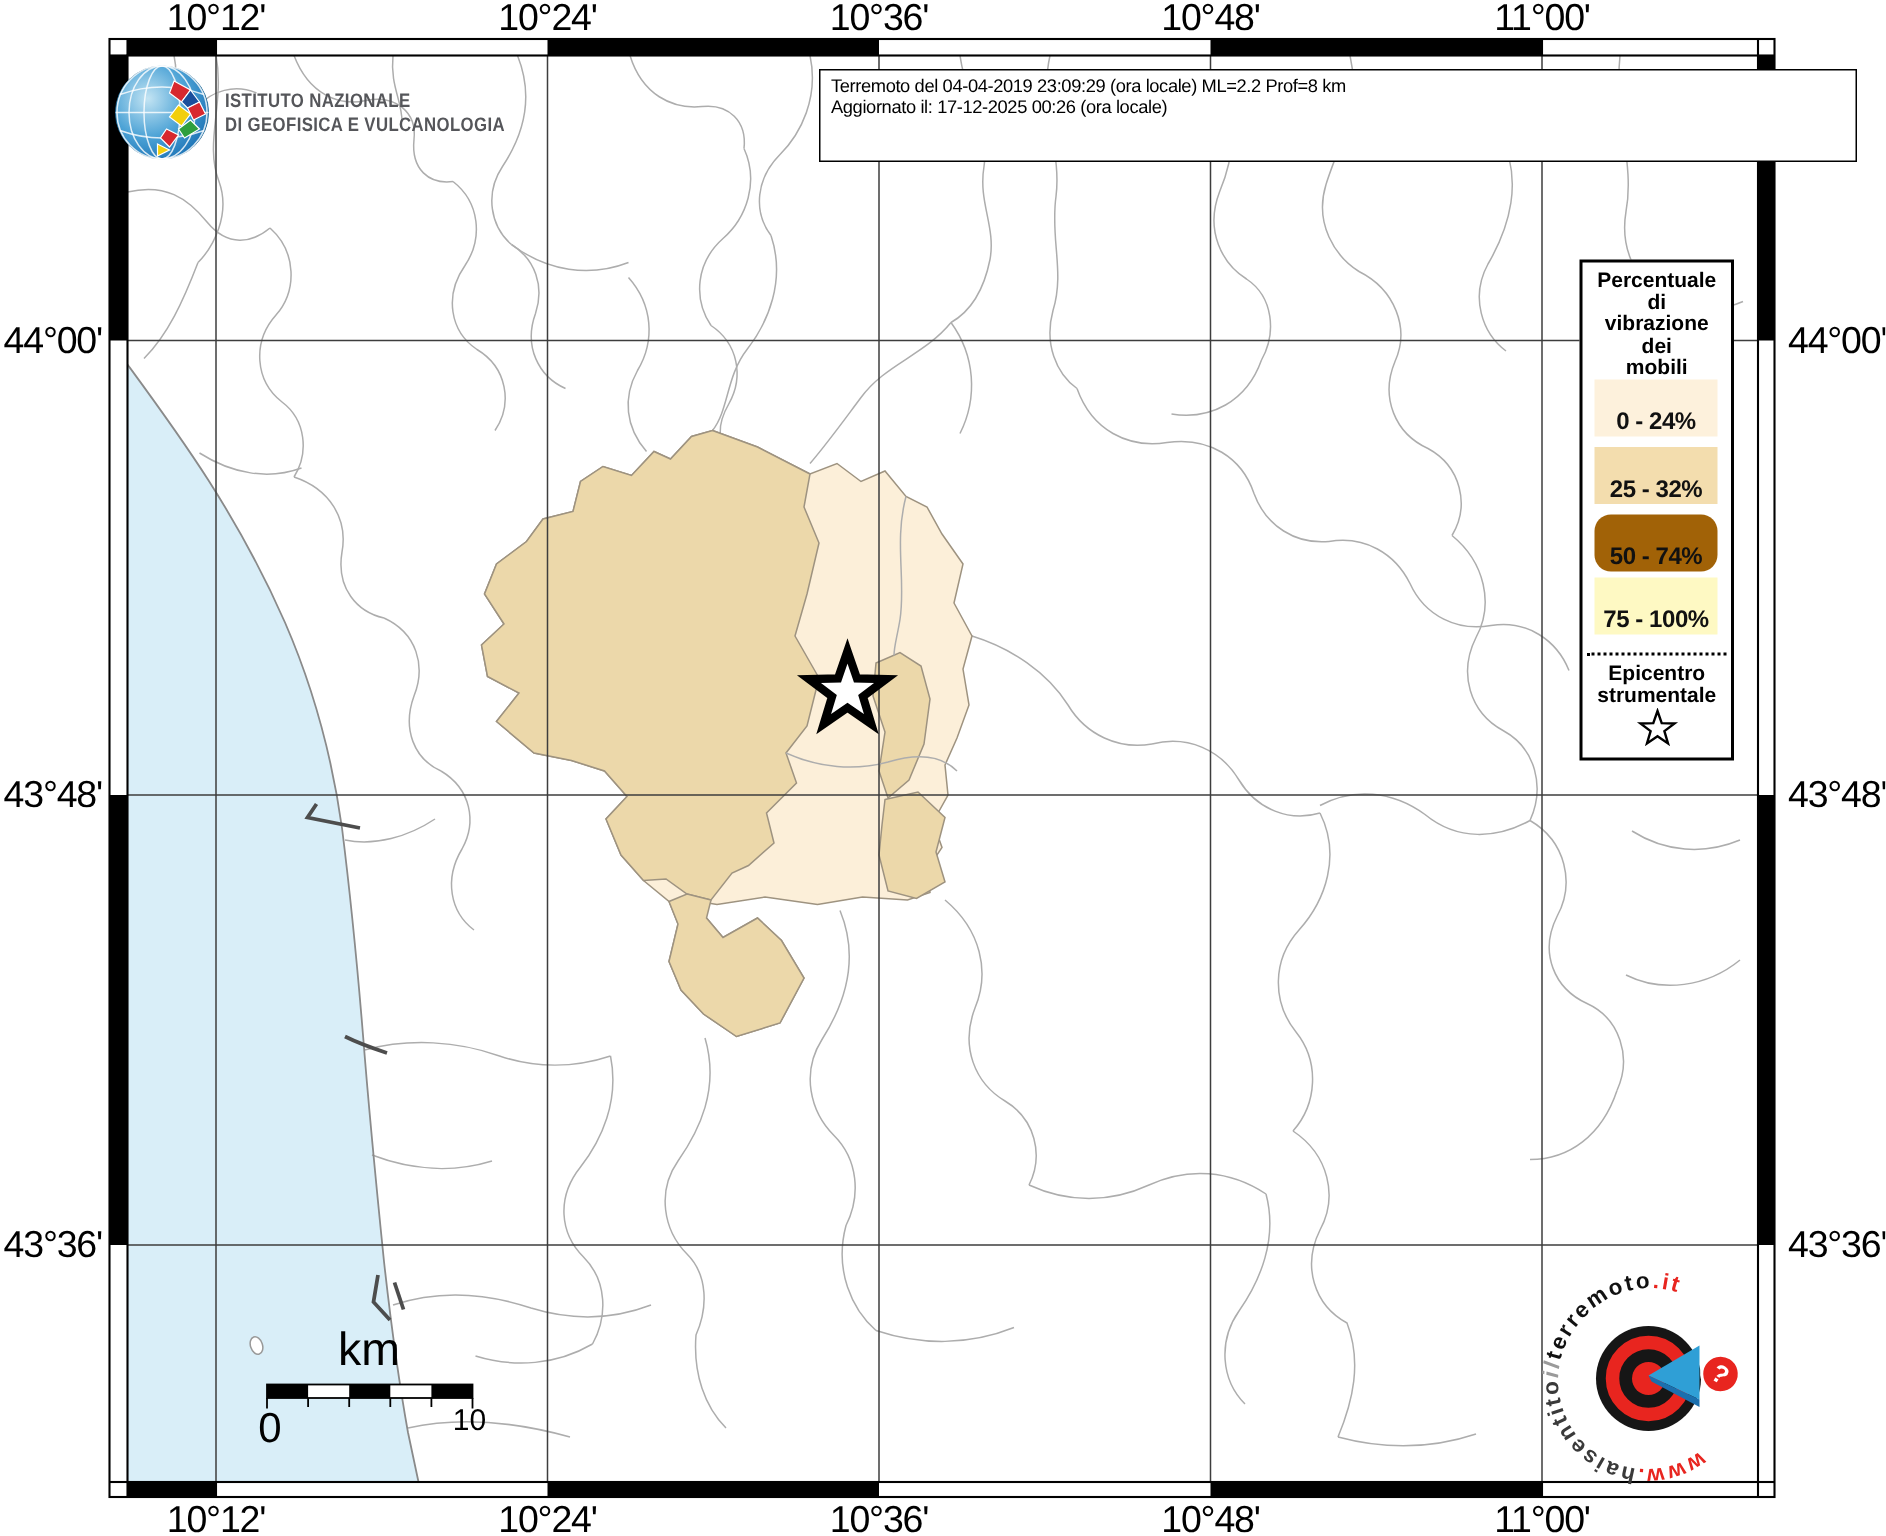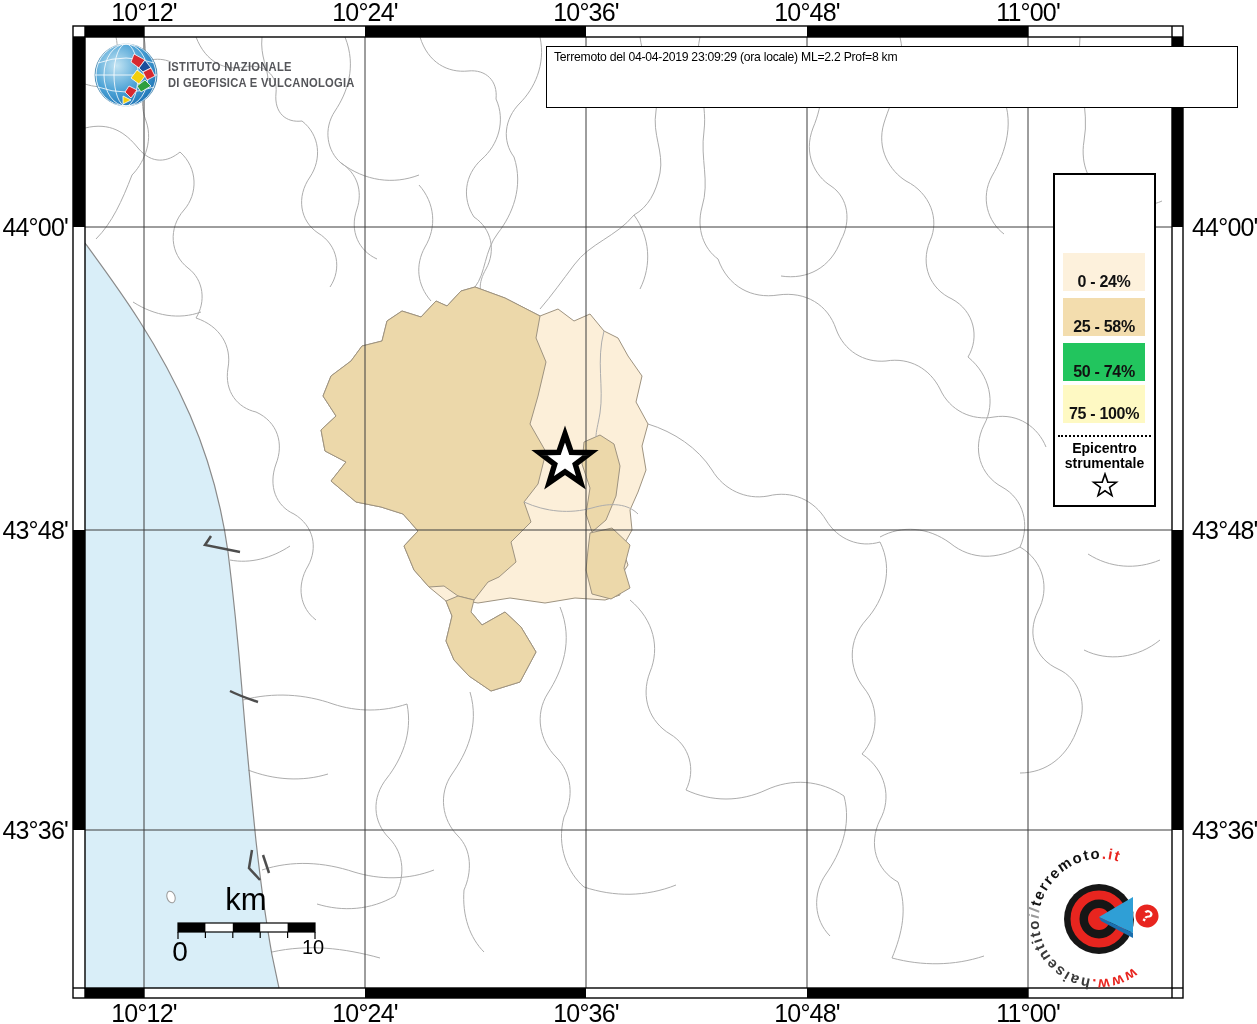--- a/index.html
+++ b/index.html
@@ -4,21 +4,21 @@
 <style>
   html,body{margin:0;padding:0;background:#fff;}
   #root{position:relative;width:1257px;height:1024px;background:#ffffff;overflow:hidden;
         font-family:"Liberation Sans",sans-serif;color:#000;}
   #map-svg{position:absolute;left:0;top:0;}
   .axlab{position:absolute;font-size:25px;letter-spacing:-0.8px;color:#000;white-space:nowrap;}
   .ax-top{top:-2px;height:28px;line-height:28px;transform:translateX(-50%);}
   .ax-bot{top:999px;height:28px;line-height:28px;transform:translateX(-50%);}
   .ax-left{left:0;width:68px;text-align:right;height:30px;line-height:30px;}
   .ax-right{left:1192px;width:90px;text-align:left;height:30px;line-height:30px;}
-  #ingv-logo{position:absolute;left:93px;top:42px;width:320px;height:70px;}
+  #ingv-logo{position:absolute;left:75px;top:42px;width:320px;height:70px;}
   #ingv-text{position:absolute;left:75px;top:17px;font-size:13px;font-weight:bold;color:#55565a;
              line-height:16px;letter-spacing:.3px;transform:scaleX(.86);transform-origin:left top;white-space:nowrap;}
   #info-box{position:absolute;left:546px;top:46px;width:692px;height:62px;background:#fff;
             border:1px solid #000;box-sizing:border-box;padding:4px 7px;font-size:12.2px;
             letter-spacing:-0.25px;line-height:13.6px;white-space:nowrap;overflow:hidden;}
   #legend{position:absolute;left:1053px;top:173px;width:103px;height:334px;background:#fff;
           border:2px solid #000;box-sizing:border-box;}
   #legend .title{position:absolute;top:4px;left:0;right:0;text-align:center;font-weight:bold;
                  font-size:14px;line-height:14.5px;}
   #legend .title span{display:block;}
@@ -254,30 +254,38 @@
     </g>
   </svg>
   <div id="ingv-text">
     <span>ISTITUTO NAZIONALE</span><br>
     <span>DI GEOFISICA E VULCANOLOGIA</span>
   </div>
 </div>
 
 <div id="info-box">
   <div>Terremoto del 04-04-2019 23:09:29 (ora locale) ML=2.2 Prof=8 km</div>
+  <div>Aggiornato il: 17-12-2025 00:26 (ora locale)</div>
 </div>
 
 <div id="legend">
+  <div class="title">
+    <span>Percentuale</span>
+    <span>di</span>
+    <span>vibrazione</span>
+    <span>dei</span>
+    <span>mobili</span>
+  </div>
   <div class="swatch" style="top: 78px; background: rgb(253, 241, 220);">
         <span>0 - 24%</span>
       </div>
   <div class="swatch" style="top: 123px; background: rgb(243, 221, 174);">
-        <span>25 - 58%</span>
+        <span>25 - 32%</span>
       </div>
-  <div class="swatch" style="top: 168px; background: #22c55e;">
+  <div class="swatch" style="top: 168px; background: #a16207; border-radius: 11px;">
         <span>50 - 74%</span>
       </div>
   <div class="swatch" style="top: 210px; background: #fef9c3;">
         <span>75 - 100%</span>
       </div>
   <div class="dots"></div>
   <div class="epi">
     <span>Epicentro</span>
     <span>strumentale</span>
   </div>

